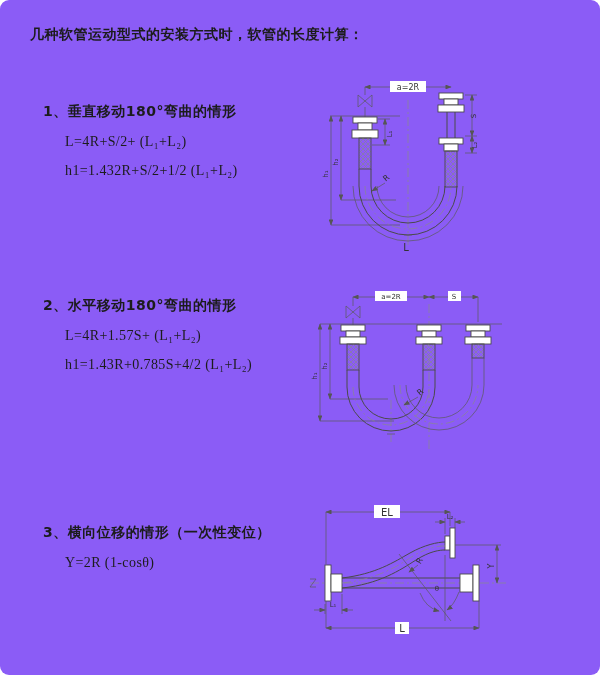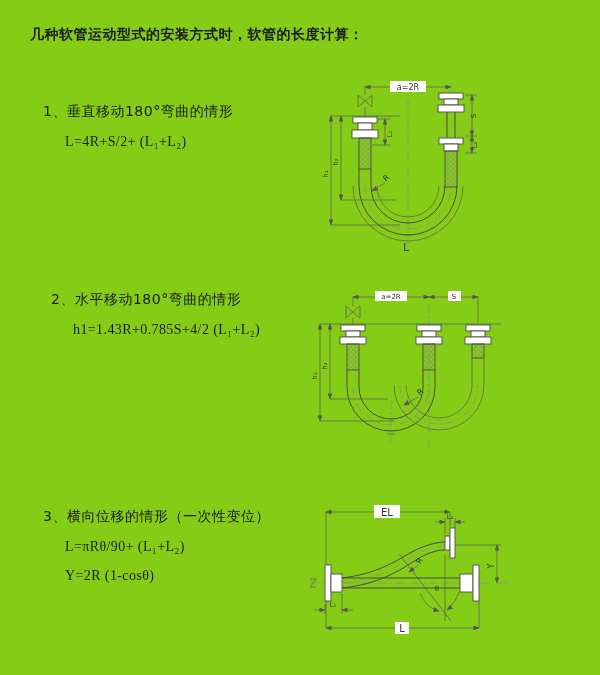--- a/index.html
+++ b/index.html
@@ -1,29 +1,29 @@
 <!DOCTYPE html>
 <html><head>
 <meta charset="utf-8">
 <style>
   html,body{margin:0;padding:0;background:#fff;}
   .page{
-    position:relative;width:600px;height:675px;background:#84cc16;
-    font-family:"DejaVu Sans","Liberation Sans",sans-serif;color:#1c1c1c;overflow:hidden;
+    position:relative;width:600px;height:675px;background:#8b5cf6;
+    font-family:"DejaVu Sans","Liberation Sans",sans-serif;color:#1c1c1c;overflow:hidden;border-radius:9px;
   }
   .title{
     position:absolute;left:30px;top:26px;font-size:14px;font-weight:bold;
     letter-spacing:0.5px;white-space:nowrap;
   }
   .sec{position:absolute;left:43px;font-size:14px;}
-  .sec .heading{margin:0 0 13px 0;font-weight:normal;letter-spacing:0.5px;white-space:nowrap;}
+  .sec .heading{margin:0 0 13px 0;font-weight:bold;letter-spacing:0.5px;white-space:nowrap;}
   .sec .formula{margin:0 0 13px 22px;letter-spacing:0.4px;white-space:pre;font-family:Liberation Serif, serif;}
   #sec1{top:103px;}
-  #sec2{top:291px;margin-left:8px;}
-  #sec3{top:508px;}
+  #sec2{top:297px;}
+  #sec3{top:524px;}
   svg.diagram{position:absolute;}
   #dia1{left:308px;top:74px;}
   #dia2{left:306px;top:282px;}
   #dia3{left:298px;top:498px;}
   .tube{stroke:#4a4a4a;stroke-width:1;fill:none;}
   .thin{stroke:#5a5a5a;stroke-width:0.7;fill:none;}
   .dim{stroke:#5a5a5a;stroke-width:0.7;fill:none;}
   .part{stroke:#4a4a4a;stroke-width:0.9;fill:#ffffff;}
   .hatched{stroke:#4a4a4a;stroke-width:0.9;fill:url(#hatch);}
   .cl{stroke:#8a8a8a;stroke-width:0.7;fill:none;stroke-dasharray:9 3 2 3;}
@@ -46,20 +46,21 @@
       </marker>
       <pattern id="hatch" width="5" height="5" patternUnits="userSpaceOnUse">
         <path d="M0,5 L5,0 M0,0 L5,5" stroke="#888" stroke-width="0.6"></path>
       </pattern>
     </defs>
   </svg>
 
   <div class="sec" id="sec1">
     <div class="heading">1、垂直移动180°弯曲的情形</div>
     <div class="formula">L=4R+S/2+ (L₁+L₂)</div>
+    <div class="formula">h1=1.432R+S/2+1/2 (L₁+L₂)</div>
   </div>
 
   <svg id="dia1" class="diagram" width="284" height="184" viewBox="0 0 284 184">
 
     <path class="cl" d="M100,26 V172"></path>
 
     <g>
       <path class="dim" d="M57,13 H143" marker-start="url(#arr)" marker-end="url(#arr)"></path>
       <rect class="bg" x="82" y="7" width="36" height="11"></rect>
       <text class="dtext" x="100" y="16" text-anchor="middle">a=2R</text>
@@ -128,20 +129,21 @@
     <g>
       <text class="dtext" x="80" y="106" transform="rotate(-40 80,106)" text-anchor="middle">R</text>
       <path class="dim" d="M77,109 L64,117" marker-end="url(#arr)"></path>
     </g>
 
     <text class="dtext-big" x="98" y="177" text-anchor="middle">L</text>
   </svg>
 
   <div class="sec" id="sec2">
     <div class="heading">2、水平移动180°弯曲的情形</div>
+    <div class="formula">L=4R+1.57S+ (L₁+L₂)</div>
     <div class="formula">h1=1.43R+0.785S+4/2 (L₁+L₂)</div>
   </div>
 
   <svg id="dia2" class="diagram" width="286" height="182" viewBox="0 0 286 182">
     <path class="cl" d="M123,22 V168"></path>
     <path class="cl" d="M85,118 V160"></path>
     <path class="thin" d="M81,152 H89"></path>
 
     <g>
       <path class="dim" d="M47,15 H123" marker-start="url(#arr)" marker-end="url(#arr)"></path>
@@ -208,21 +210,20 @@
     </g>
 
     <g>
       <text class="dtext" x="116" y="112" transform="rotate(-40 116,112)" text-anchor="middle">R</text>
       <path class="dim" d="M112,115 L98,123" marker-end="url(#arr)"></path>
     </g>
   </svg>
 
   <div class="sec" id="sec3">
     <div class="heading">3、横向位移的情形（一次性变位）</div>
-    <div class="formula">L=πRθ/90+ (L₁+L₂)</div>
     <div class="formula">Y=2R (1-cosθ)</div>
   </div>
 
   <svg id="dia3" class="diagram" width="302" height="164" viewBox="0 0 302 164">
 
     <path class="cl" d="M12,85 H210"></path>
     <path class="thin" d="M12,81 H18 L12,89 H18"></path>
 
     <g>
       <path class="dim" d="M28,14 V66 M152,14 V28"></path>

